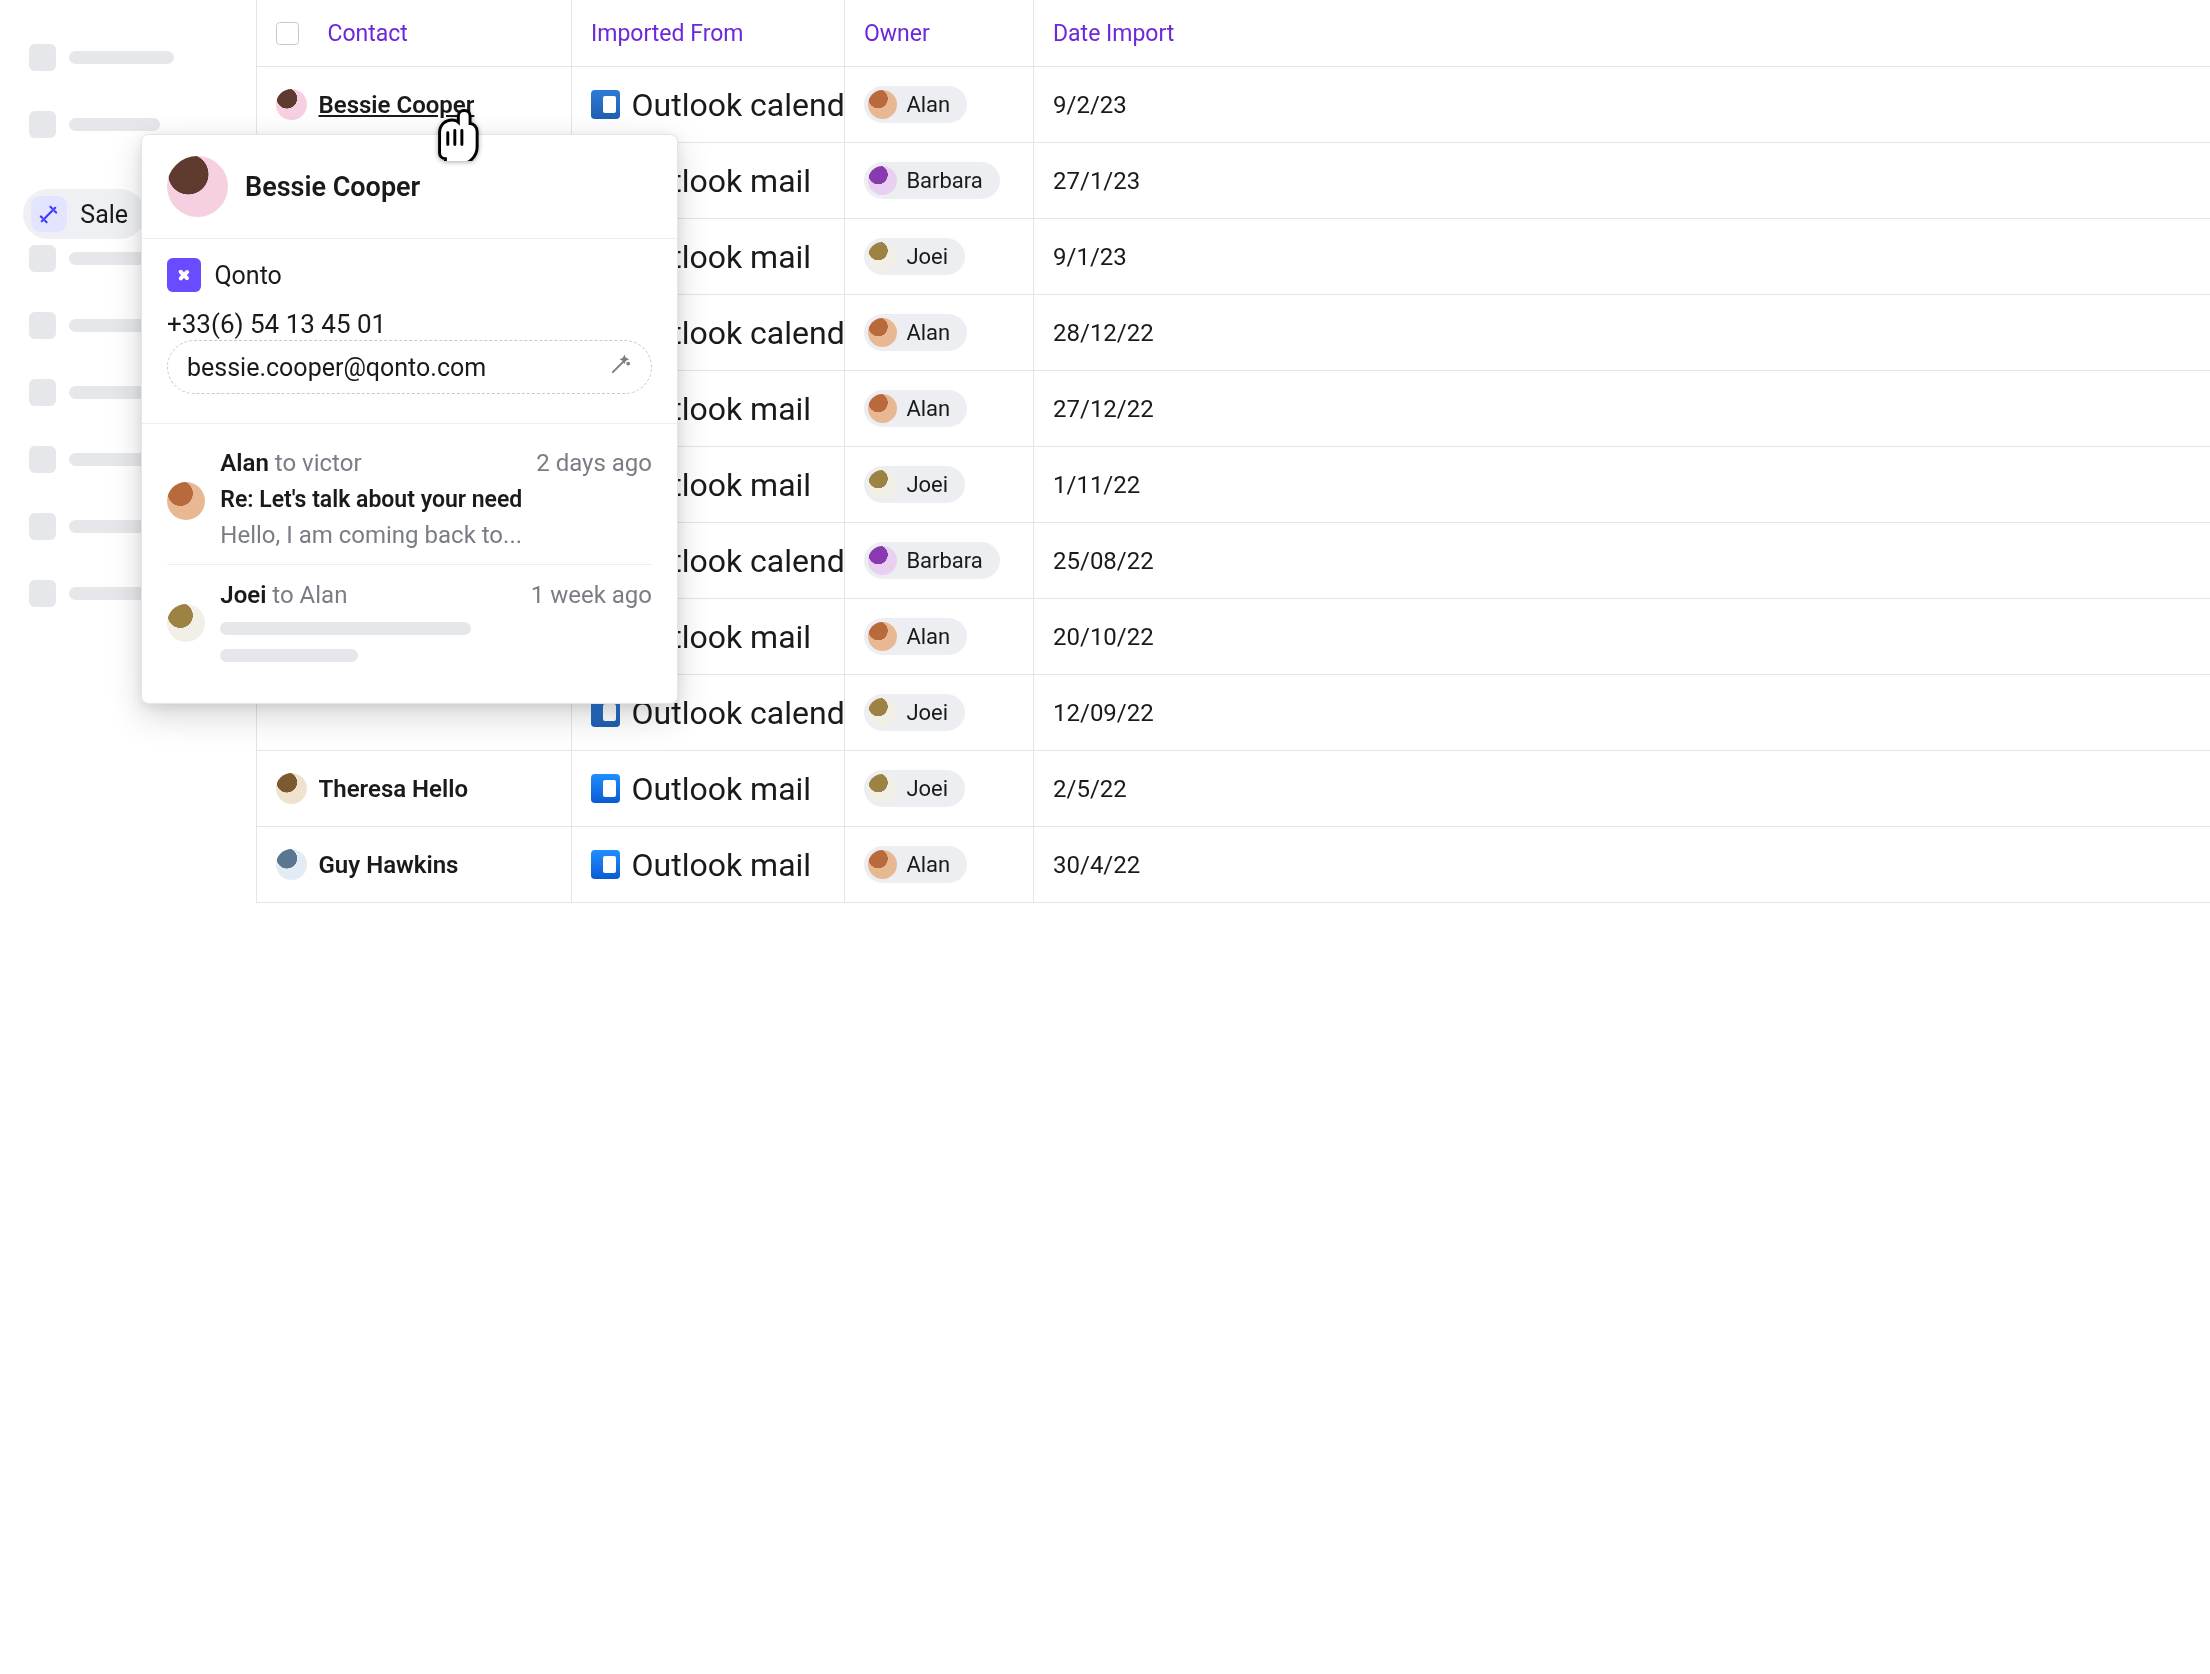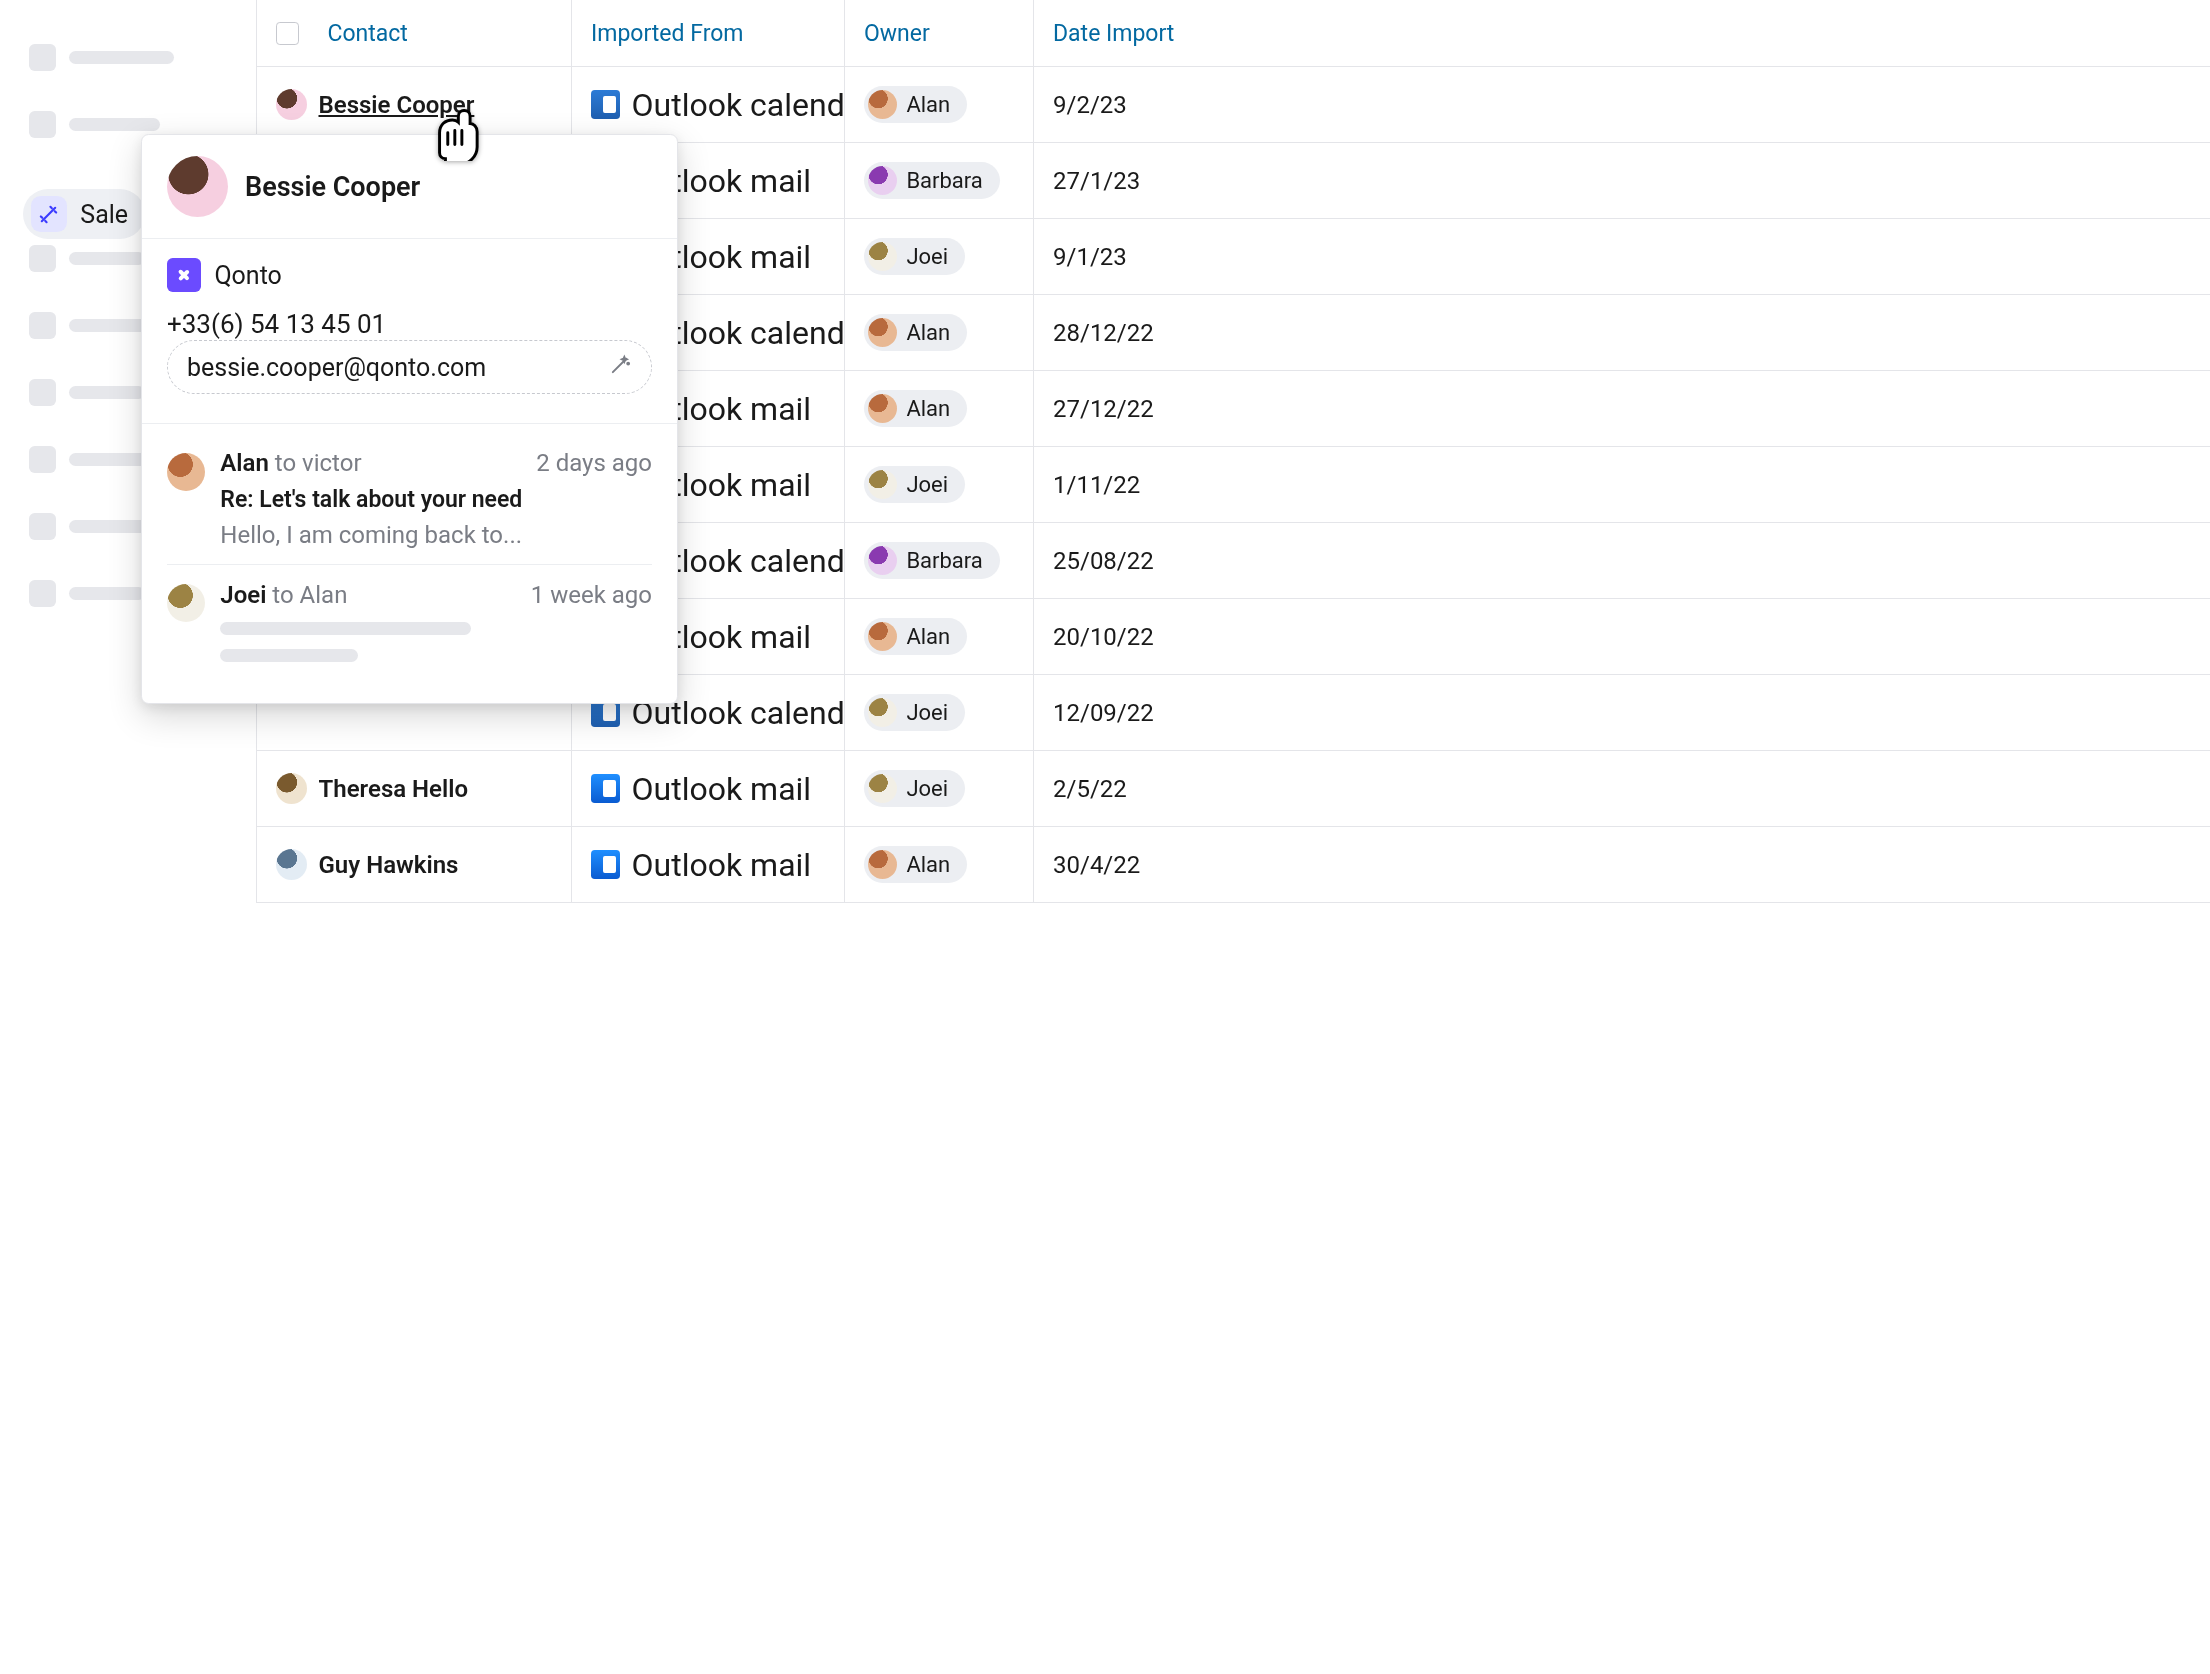--- a/index.html
+++ b/index.html
@@ -80,21 +80,21 @@
     border-left: 1px solid #e4e5e9;
   }
   .tr {
     display: flex;
     align-items: center;
     height: 76px;
     border-bottom: 1px solid #e4e5e9;
   }
   .tr.head {
     height: 67px;
-    color: #0369a1;
+    color: #6d28d9;
     font-size: 23px;
   }
   .td {
     padding: 0 19px;
     display: flex;
     align-items: center;
     gap: 11.5px;
     border-right: 1px solid #e4e5e9;
     height: 100%;
     white-space: nowrap;
@@ -229,20 +229,21 @@
   }
   .wand { color: #7a7d85; }
   .wand svg { width: 23px; height: 23px; }
 
   .pop-thread { padding: 9.6px 25px 25px; }
   .msg {
     padding: 15.3px 0;
     border-bottom: 1px solid #eceef1;
     display: flex;
     gap: 15.3px;
+    align-items: center;
   }
   .msg:last-child { border-bottom: none; }
   .msg .avatar { width: 38px; height: 38px; margin-top: 3.8px; }
   .msg .col { flex: 1; }
   .msg .line1 {
     display: flex;
     justify-content: space-between;
     font-size: 24px;
     color: #7a7d85;
   }

